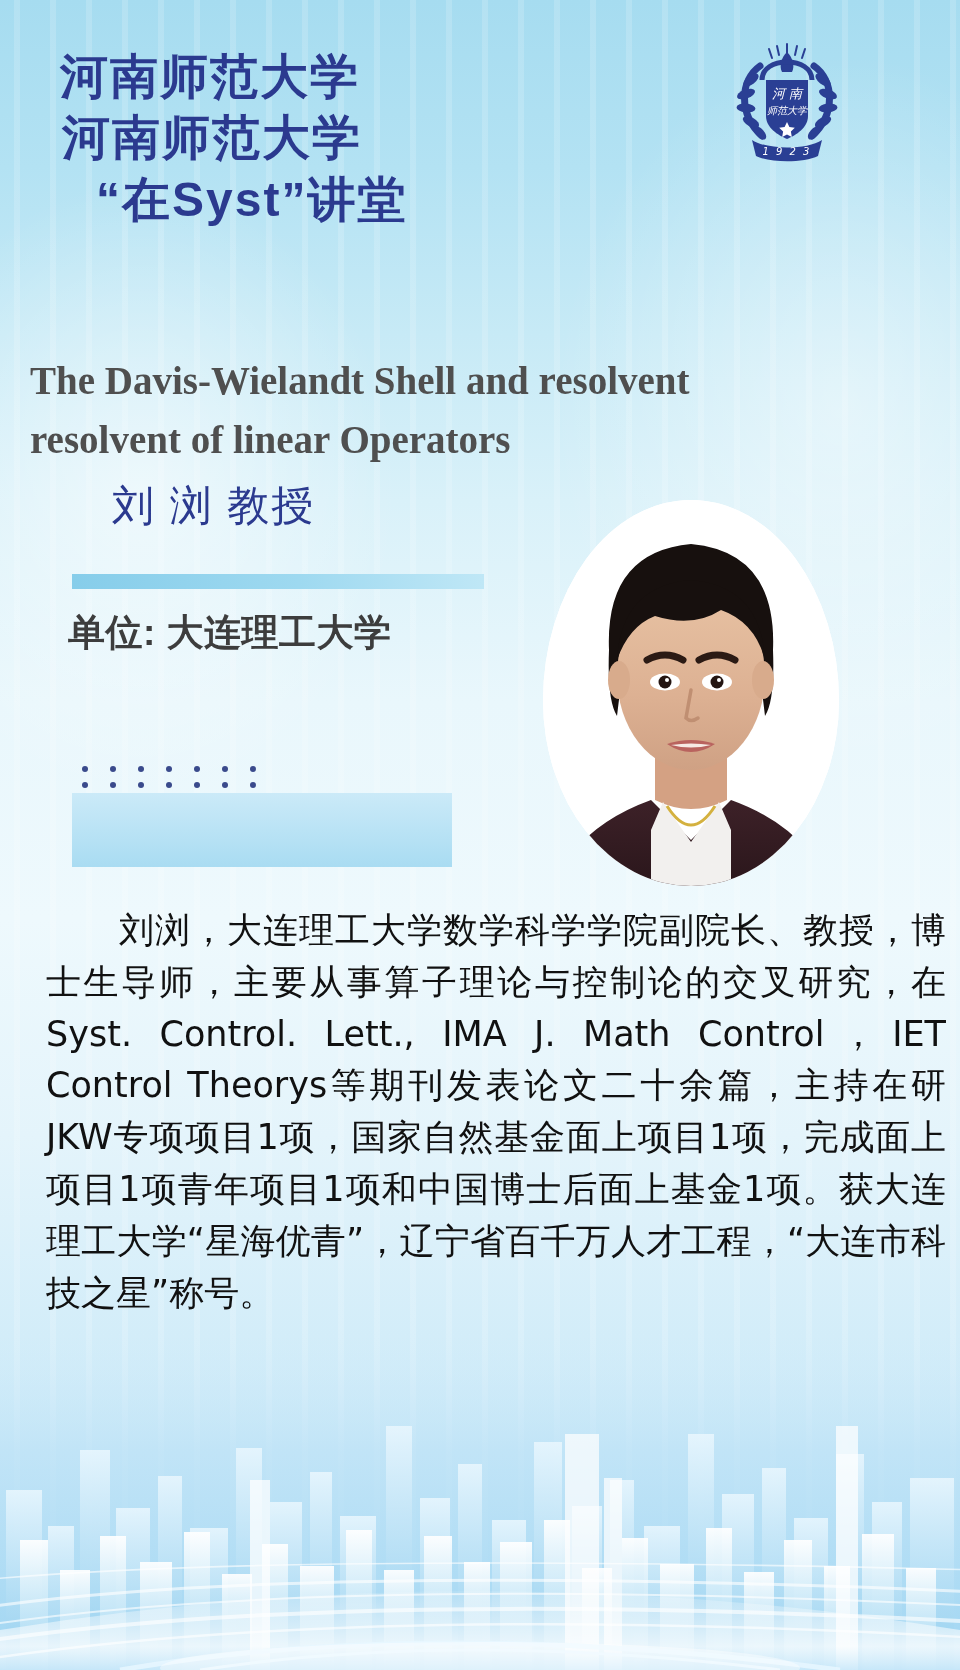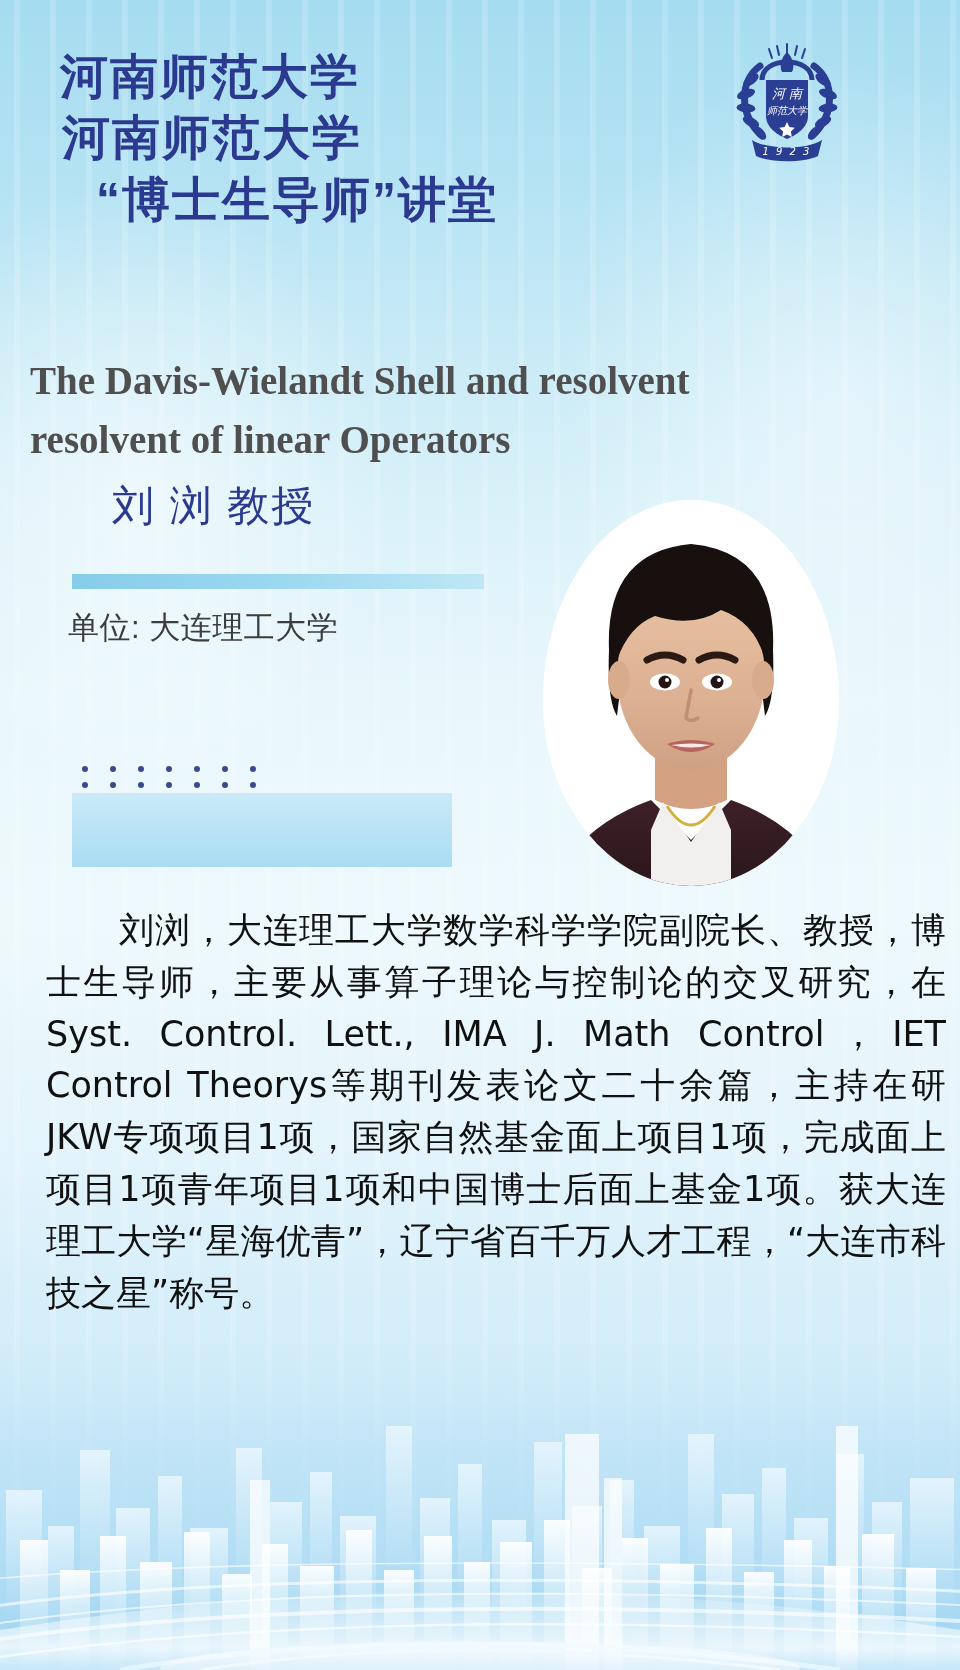--- a/index.html
+++ b/index.html
@@ -80,21 +80,21 @@
     background:linear-gradient(90deg,#86cdea 0%,#9ed9f0 55%,#bfe7f6 100%);
   }
   .bar2{
     position:absolute;left:72px;top:793px;width:380px;height:74px;
     background:linear-gradient(180deg,#cbeaf8 0%,#a9dcf2 100%);
   }
 
   
   .info{position:absolute;left:68px;top:600px;width:470px;}
   .inforow{
-    color:#3d3d3d;font-weight:normal;font-size:31px;line-height:1.78;
+    color:#3d3d3d;font-weight:bold;font-size:37px;line-height:1.78;
     white-space:nowrap;letter-spacing:0.5px;
   }
 
   
   .dots{position:absolute;left:82px;top:766px;}
   .dotrow{display:flex;gap:22px;margin-bottom:10px;}
   .dot{width:6px;height:6px;border-radius:50%;background:#3a4a8c;}
 
   
   .portrait{
@@ -122,21 +122,21 @@
 
 <div id="poster">
 
   <div class="stripes"></div>
   <div class="glowL"></div>
   <div class="glowR"></div>
 
   <div class="header">
     <div class="hline l1">河南师范大学</div>
     <div class="hline l2">河南师范大学</div>
-    <div class="hline l3">“博士生导师”讲堂</div>
+    <div class="hline l3">“在Syst”讲堂</div>
   </div>
 
   <div class="logo">
     <svg viewBox="0 0 130 130" xmlns="http://www.w3.org/2000/svg">
       <g fill="none" stroke="#2a3f94" stroke-width="2.2">
 
         <path d="M38,30 C18,44 16,78 40,100" stroke-width="7" stroke-linecap="round"></path>
         <path d="M92,30 C112,44 114,78 90,100" stroke-width="7" stroke-linecap="round"></path>
       </g>
       <g fill="#2a3f94">

